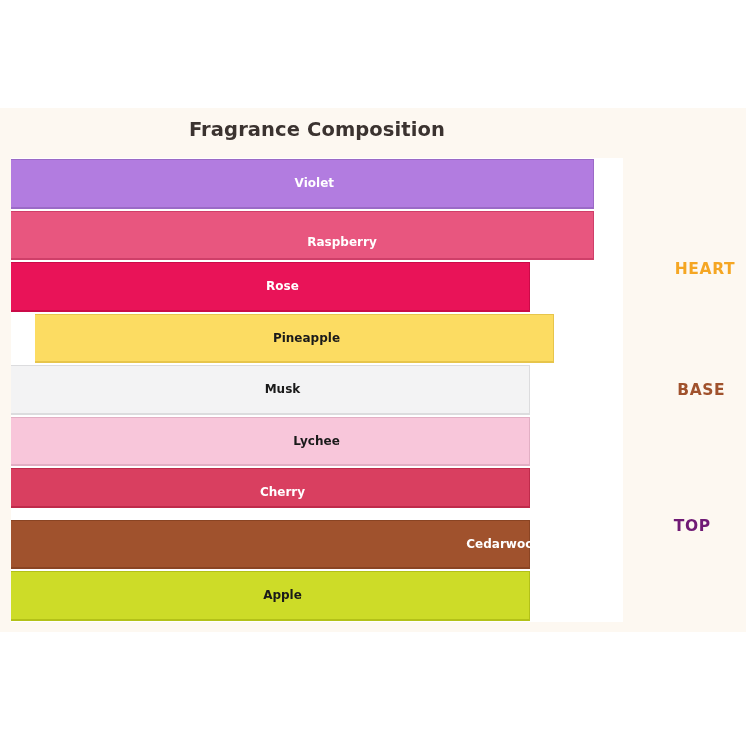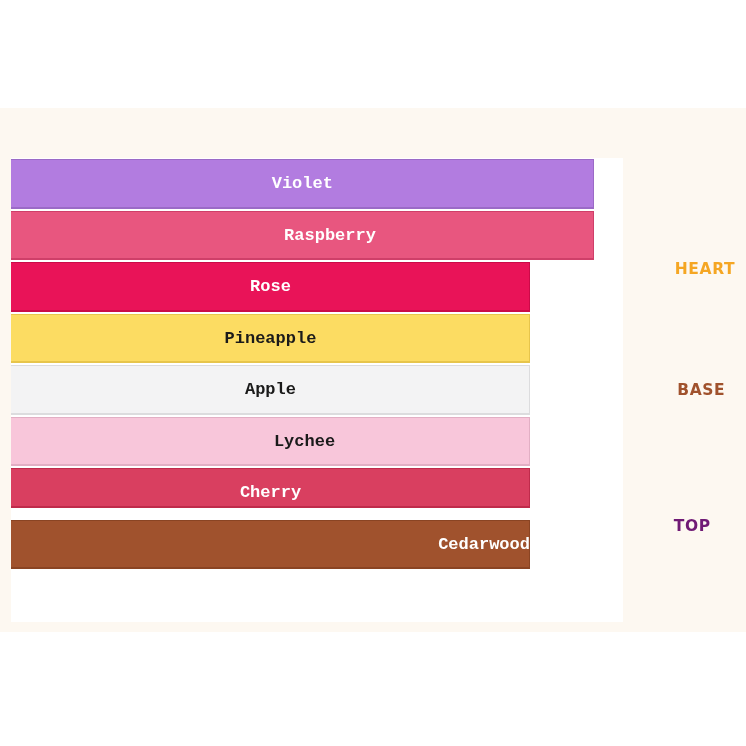--- a/index.html
+++ b/index.html
@@ -58,82 +58,86 @@
   .bar {
     position: absolute;
     left: 0;
     top: 1px;
     bottom: 1px;
     box-sizing: border-box;
   }
 
   .bar-label {
     position: absolute;
-    left: 0;
+    left: 12px;
     top: 0;
     height: 51.55px;
     line-height: 51.55px;
-    font-size: 17px;
+    font-size: 12px;
     font-weight: bold;
     text-align: center;
     white-space: nowrap;
     pointer-events: none;
-    font-family: Liberation Mono, monospace;
   }
 
   
   .stage-label {
     position: absolute;
     font-size: 15.5px;
     font-weight: bold;
     letter-spacing: 0.6px;
     white-space: nowrap;
     text-align: right;
     transform: translate(-50%, -50%);
   }
 </style>
 </head>
 <body>
 
 <div id="figure">
 
+  <div id="chart-title">Fragrance Composition</div>
 
   <div id="plot-area">
       <div class="bar-row" style="top: 0px; height: 51.5556px;">
         <div class="bar" title="Violet" style="width: 582.624px; background: rgb(178, 124, 224); border-top: 1px solid rgb(155, 106, 199); border-bottom: 2px solid rgb(155, 106, 199); border-right: 1px solid rgb(155, 106, 199);"></div>
         <div class="bar-label" style="width: 582.624px; line-height: 51.5556px; height: 51.5556px; color: rgb(255, 255, 255);">Violet</div>
       </div>
       <div class="bar-row" style="top: 51.5556px; height: 51.5556px;">
         <div class="bar" title="Raspberry" style="width: 582.624px; background: rgb(232, 86, 127); border-top: 1px solid rgb(207, 63, 105); border-bottom: 2px solid rgb(207, 63, 105); border-right: 1px solid rgb(207, 63, 105);"></div>
-        <div class="bar-label" style="width: 638px; line-height: 51.5556px; height: 51.5556px; color: rgb(255, 255, 255);">Raspberry</div>
+        <div class="bar-label" style="width: 638px; line-height: 51.5556px; height: 51.5556px; color: rgb(255, 255, 255); margin-top: 7px;">Raspberry</div>
       </div>
       <div class="bar-row" style="top: 103.111px; height: 51.5556px; padding-left: 44px;">
         <div class="bar" title="Rose" style="width: 518.976px; background: rgb(233, 19, 88); border-top: 1px solid rgb(203, 10, 72); border-bottom: 2px solid rgb(203, 10, 72); border-right: 1px solid rgb(203, 10, 72);"></div>
         <div class="bar-label" style="width: 518.976px; line-height: 51.5556px; height: 51.5556px; color: rgb(255, 255, 255);">Rose</div>
       </div>
-      <div class="bar-row" style="top: 154.667px; height: 51.5556px;">
+      <div class="bar-row" style="top: 154.667px; height: 51.5556px; margin-left: 24px;">
         <div class="bar" title="Pineapple" style="width: 518.976px; background: rgb(252, 220, 98); border-top: 1px solid rgb(231, 197, 75); border-bottom: 2px solid rgb(231, 197, 75); border-right: 1px solid rgb(231, 197, 75);"></div>
         <div class="bar-label" style="width: 518.976px; line-height: 51.5556px; height: 51.5556px; color: rgb(26, 26, 26);">Pineapple</div>
       </div>
       <div class="bar-row" style="top: 206.222px; height: 51.5556px;">
         <div class="bar" title="Musk" style="width: 518.976px; background: rgb(243, 243, 244); border-top: 1px solid rgb(220, 220, 222); border-bottom: 2px solid rgb(220, 220, 222); border-right: 1px solid rgb(220, 220, 222);"></div>
-        <div class="bar-label" style="width: 518.976px; line-height: 51.5556px; height: 51.5556px; color: rgb(26, 26, 26);">Apple</div>
+        <div class="bar-label" style="width: 518.976px; line-height: 51.5556px; height: 51.5556px; color: rgb(26, 26, 26);">Musk</div>
       </div>
       <div class="bar-row" style="top: 257.778px; height: 51.5556px;">
         <div class="bar" title="Lychee" style="width: 518.976px; background: rgb(248, 198, 218); border-top: 1px solid rgb(226, 175, 196); border-bottom: 2px solid rgb(226, 175, 196); border-right: 1px solid rgb(226, 175, 196);"></div>
         <div class="bar-label" style="width: 518.976px; line-height: 51.5556px; height: 51.5556px; color: rgb(26, 26, 26); padding-left: 34px;">Lychee</div>
       </div>
       <div class="bar-row" style="top: 309.333px; height: 42px;">
         <div class="bar" title="Cherry" style="width: 518.976px; background: rgb(217, 63, 96); border-top: 1px solid rgb(191, 43, 75); border-bottom: 2px solid rgb(191, 43, 75); border-right: 1px solid rgb(191, 43, 75);"></div>
         <div class="bar-label" style="width: 518.976px; line-height: 51.5556px; height: 51.5556px; color: rgb(255, 255, 255);">Cherry</div>
       </div>
       <div class="bar-row" style="top: 360.889px; height: 51.5556px;">
         <div class="bar" title="Cedarwood" style="width: 518.976px; background: rgb(160, 82, 45); border-top: 1px solid rgb(138, 68, 35); border-bottom: 2px solid rgb(138, 68, 35); border-right: 1px solid rgb(138, 68, 35);"></div>
         <div class="bar-label" style="width: 518.976px; line-height: 51.5556px; height: 51.5556px; color: rgb(255, 255, 255); text-align: right;">Cedarwood</div>
       </div>
+      <div class="bar-row" style="top: 412.444px; height: 51.5556px;">
+        <div class="bar" title="Apple" style="width: 518.976px; background: rgb(205, 220, 40); border-top: 1px solid rgb(179, 193, 24); border-bottom: 2px solid rgb(179, 193, 24); border-right: 1px solid rgb(179, 193, 24);"></div>
+        <div class="bar-label" style="width: 518.976px; line-height: 51.5556px; height: 51.5556px; color: rgb(26, 26, 26);">Apple</div>
+      </div>
     </div>
 
   <div id="stage-labels">
       <div class="stage-label" style="left: 94.5%; top: 161px; color: rgb(245, 166, 35);">HEART</div>
       <div class="stage-label" style="left: 94%; top: 282px; color: rgb(160, 82, 45);">BASE</div>
       <div class="stage-label" style="left: 92.8%; top: 418px; color: #701a75;">TOP</div>
     </div>
 
 </div>
 

